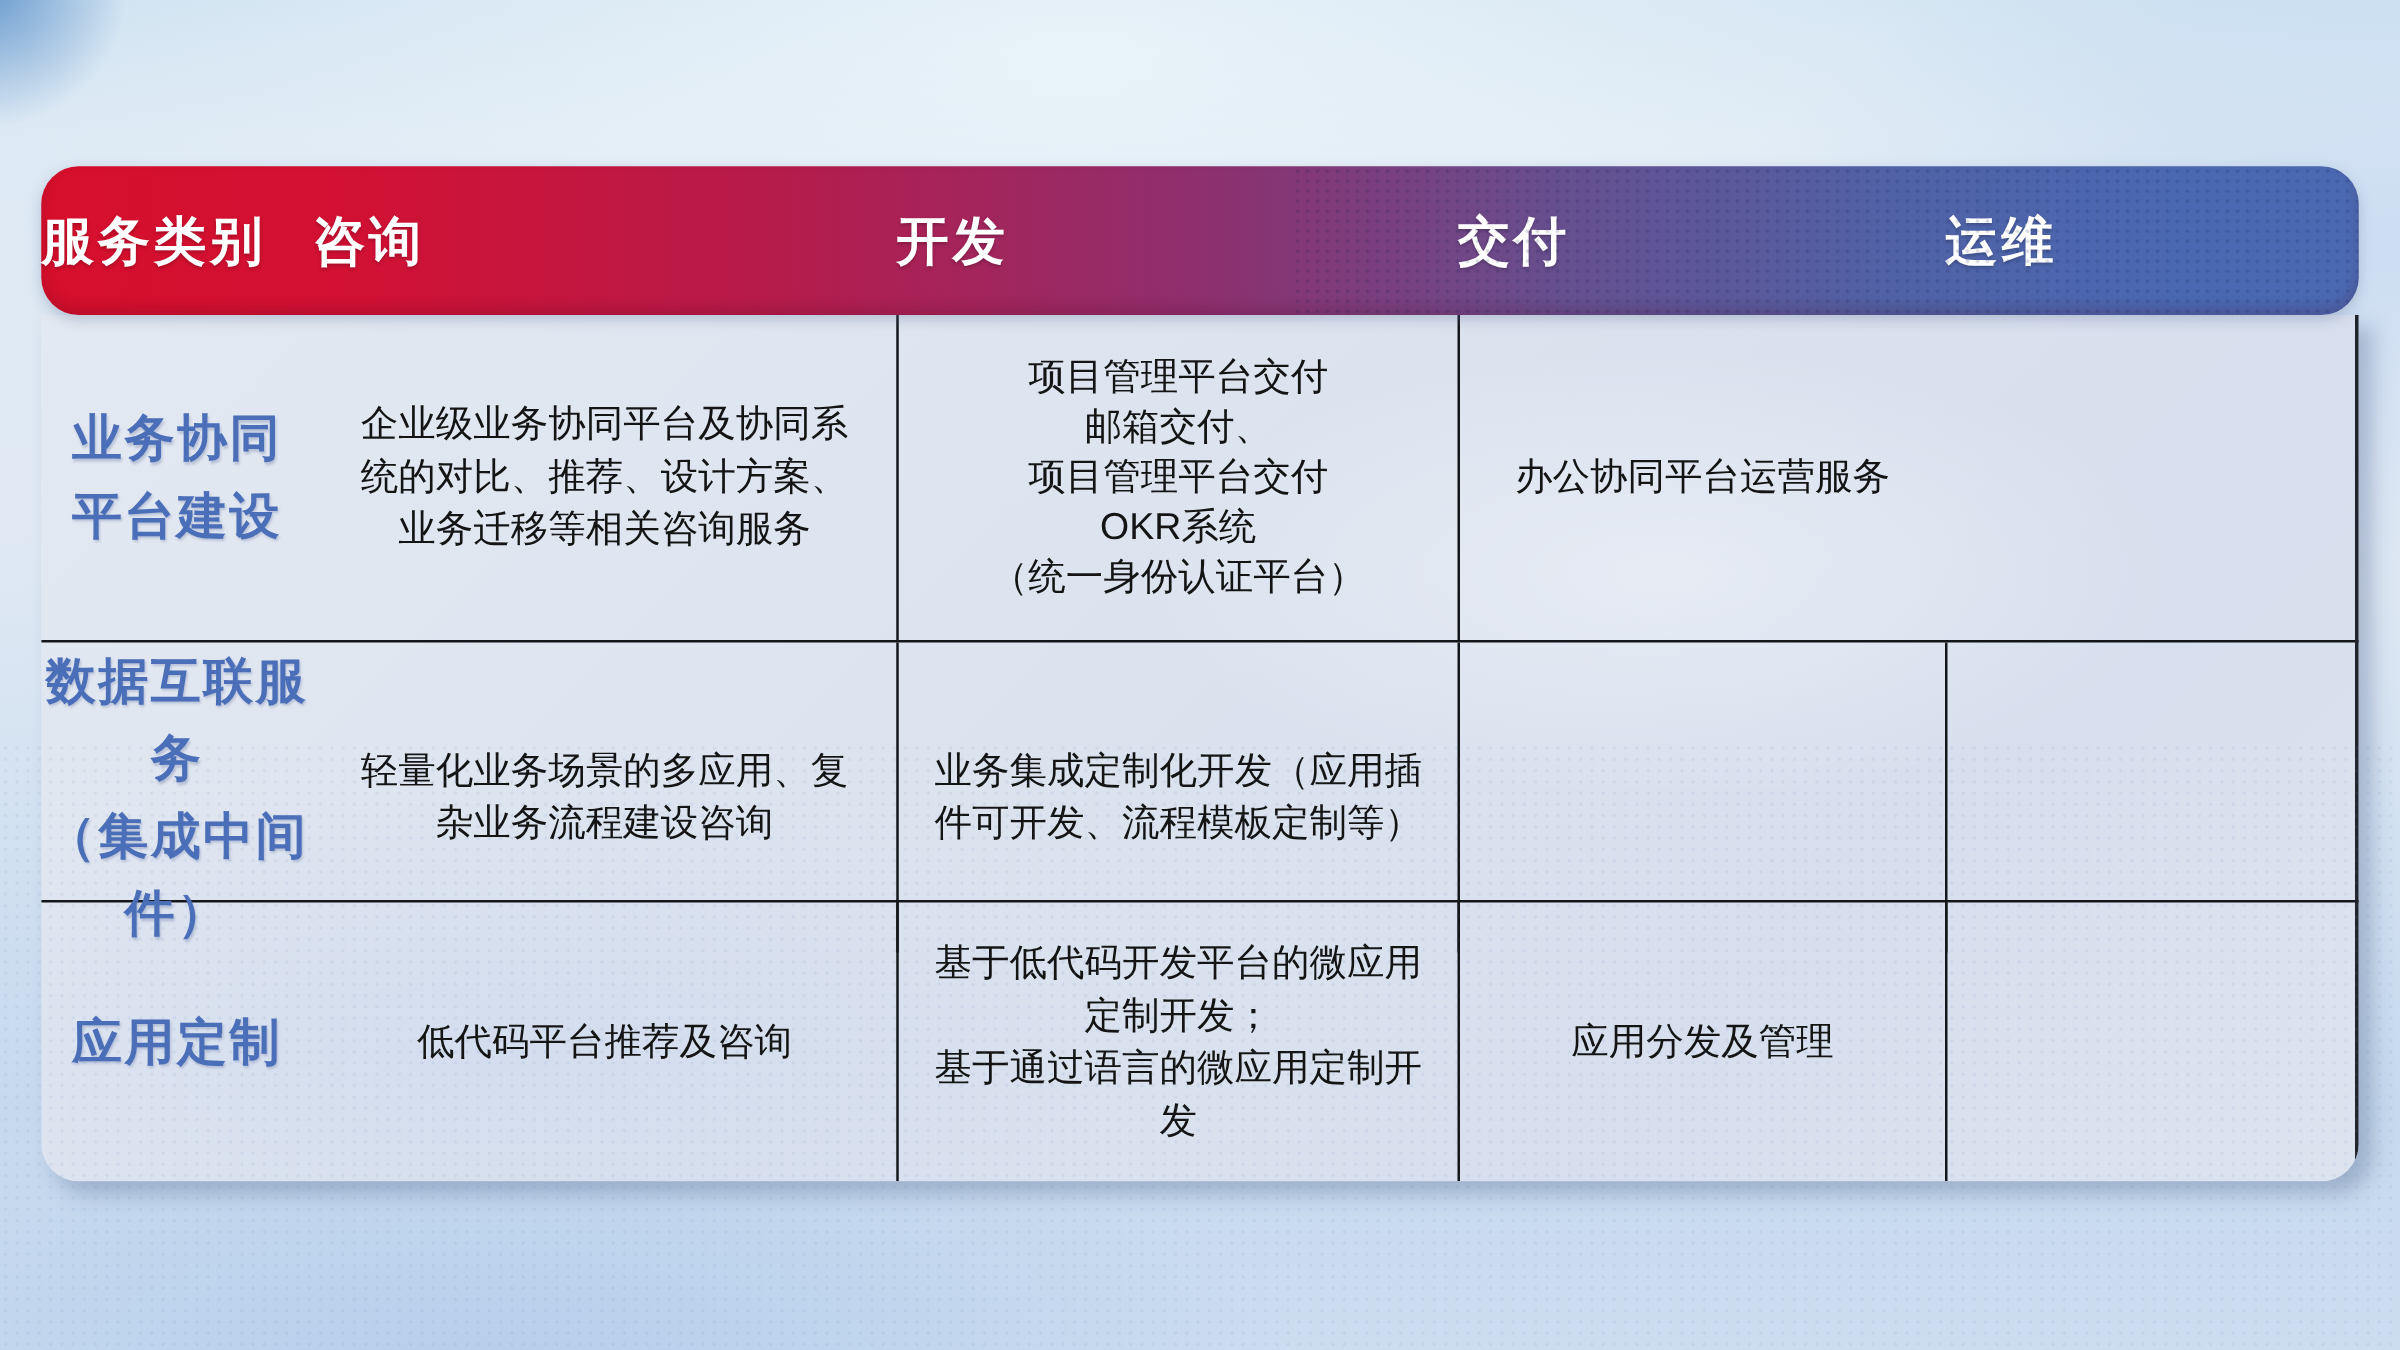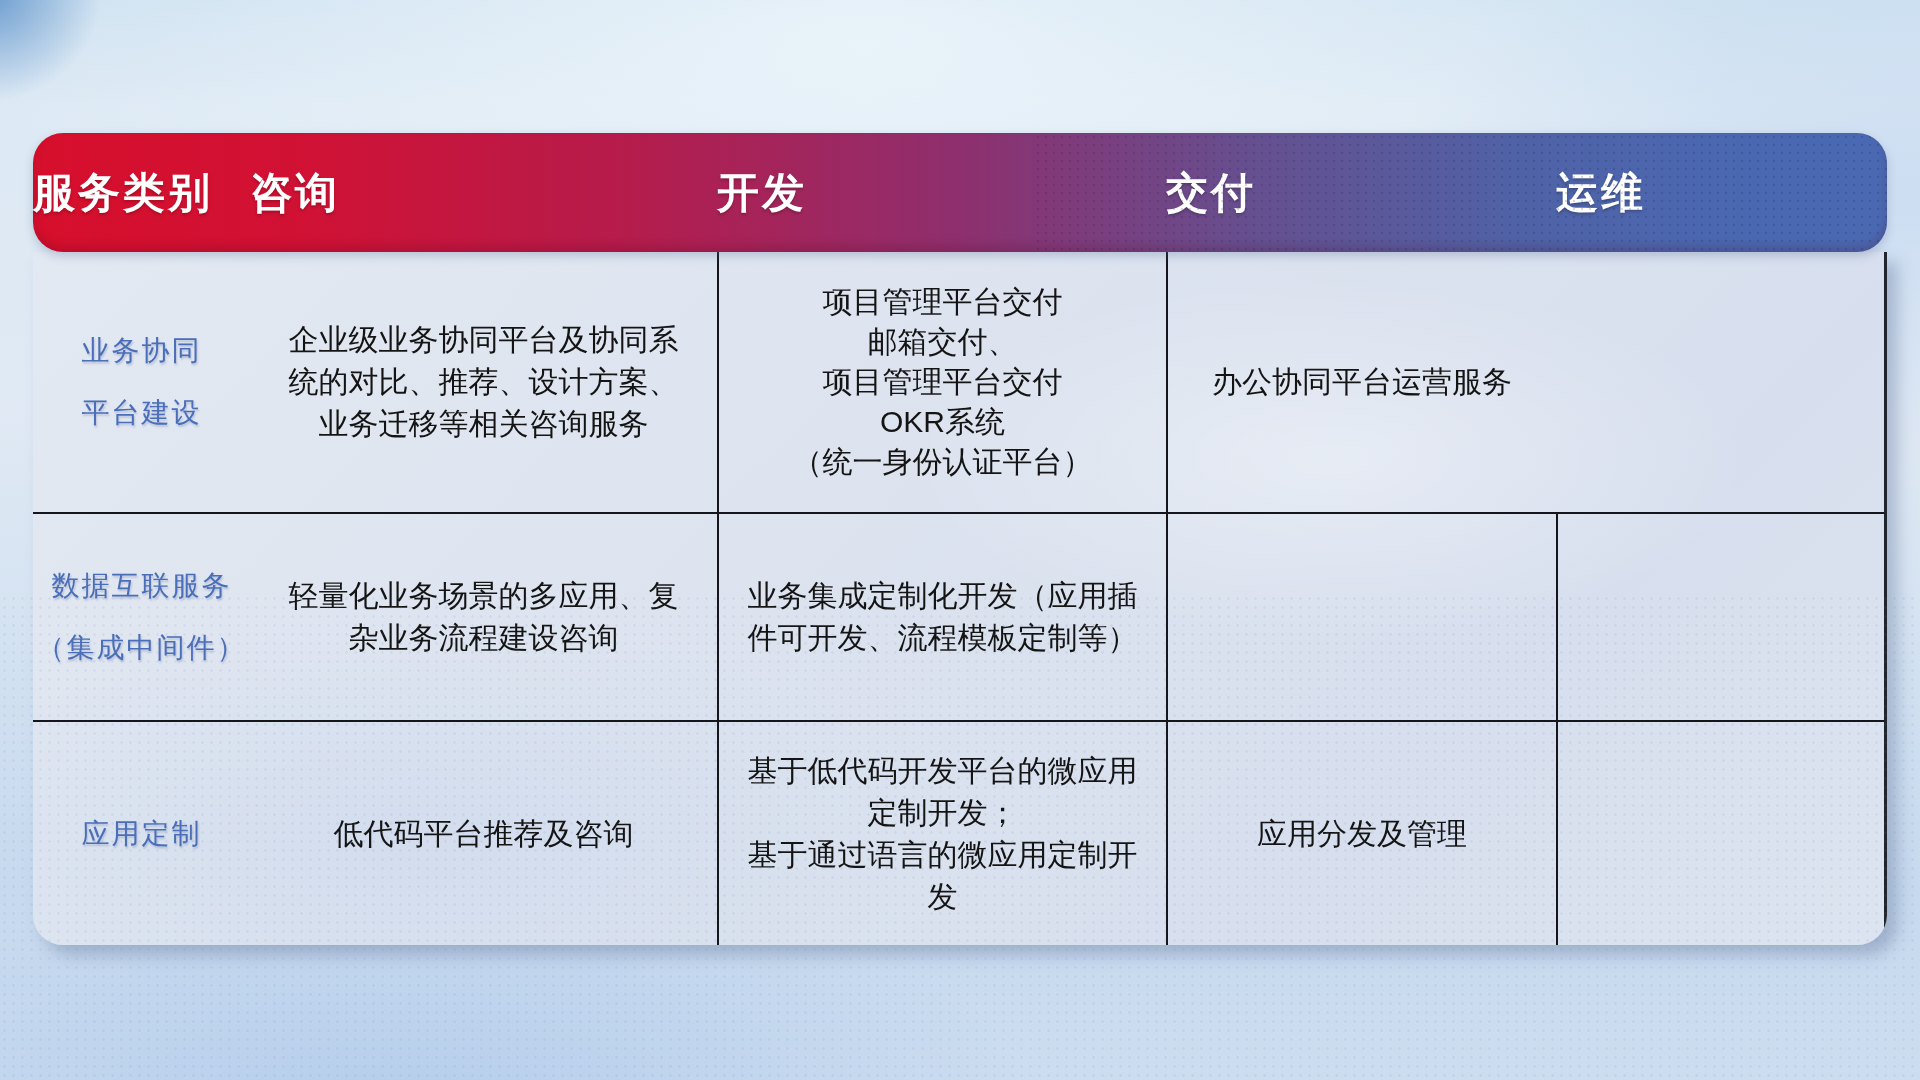--- a/index.html
+++ b/index.html
@@ -54,21 +54,21 @@
   .row-0{height:260px;}
   .row-1{height:208px;border-top:2px solid #15161b;}
   .row-2{height:225px;border-top:2px solid #15161b;}
 
   .cell{
     display:flex;flex-direction:column;justify-content:center;align-items:center;
     box-sizing:border-box;text-align:center;
   }
   .cell.bordered{border-left:2px solid #15161b;}
 
-  .category{color:#4a6eb8;font-size:28px;font-weight:normal;line-height:62px;letter-spacing:2px;
+  .category{color:#4a6eb8;font-size:40px;font-weight:bold;line-height:62px;letter-spacing:2px;
     text-shadow:1px 2px 2px rgba(60,80,140,.25);}
   .body-text{color:#141414;font-size:30px;line-height:42px;}
   .pad{padding:0 26px;}
   .tight{line-height:40px;}
 </style>
 </head>
 <body>
 
 <div class="card">
 

